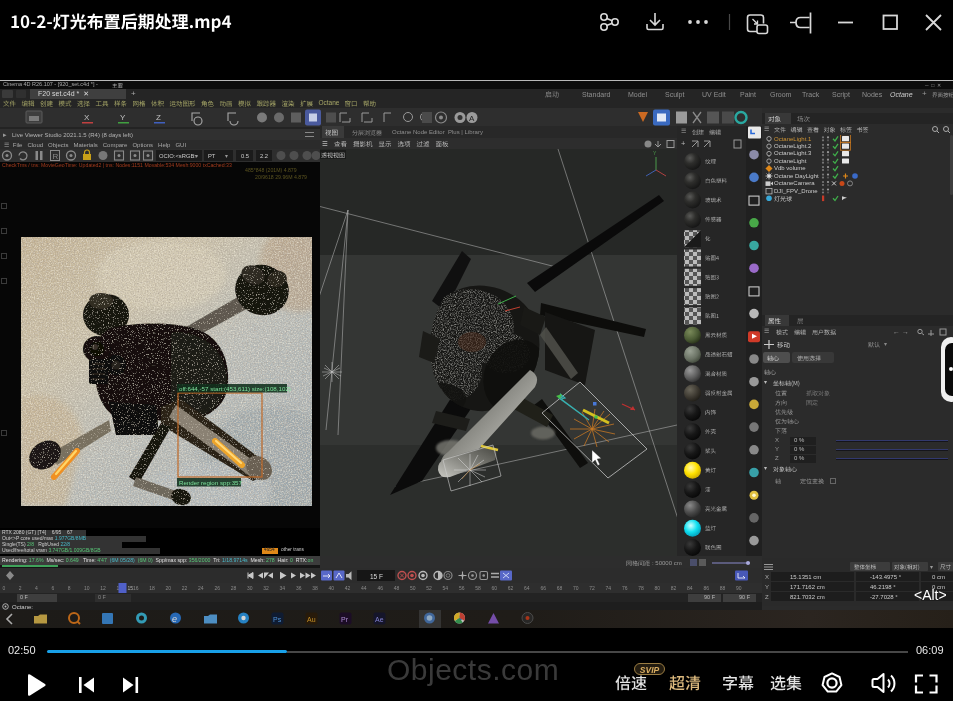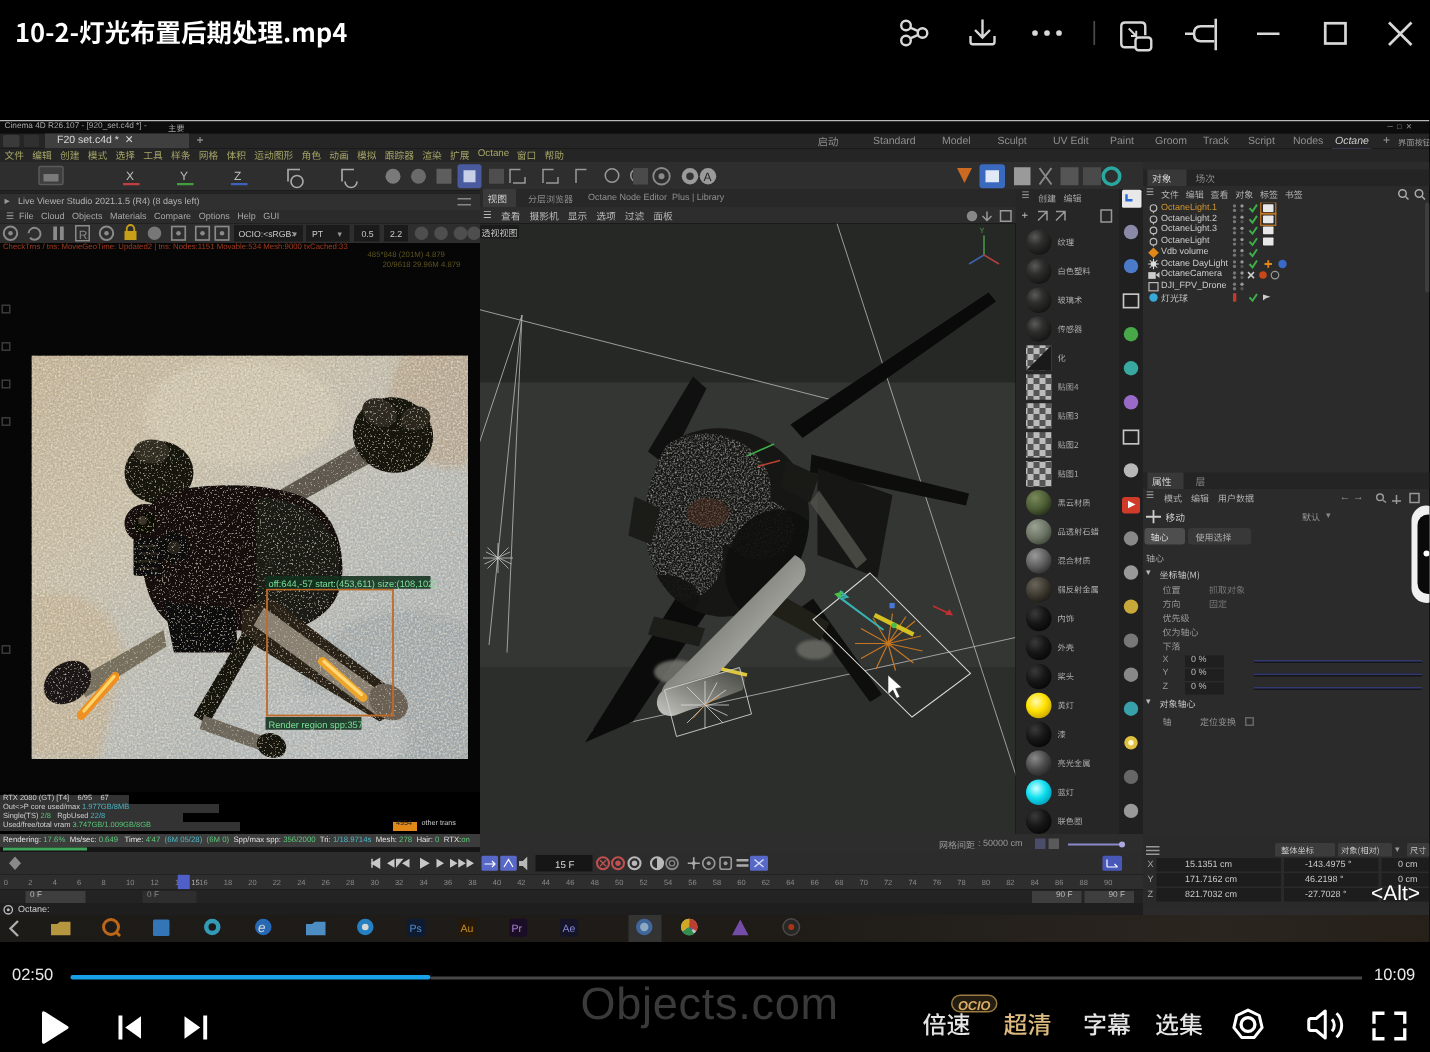--- a/index.html
+++ b/index.html
@@ -30,34 +30,34 @@
     </g>
 <g>
       <path d="M790 22.5 H796 M809.5 17.5 h-9 q-4.5 0 -4.5 5 q0 5 4.5 5 h9" stroke-width="1.7"></path>
       <path d="M810.5 12.5 v21" stroke-width="1.7"></path>
     </g>
 <line x1="838" y1="22.5" x2="853" y2="22.5" stroke-width="1.8"></line>
 <rect x="883.5" y="15.5" width="13.5" height="13.5" stroke-width="1.8"></rect>
 <path d="M926 15 l15 15 M941 15 l-15 15" stroke-width="1.8"></path>
 </svg>
 <div style="position:absolute;left:8px;top:645px;font-size:11px;line-height:1;color:#e8e8e8;white-space:nowrap;">02:50</div>
-<div style="position:absolute;left:916px;top:645px;font-size:11px;line-height:1;color:#e8e8e8;white-space:nowrap;">10:09</div>
+<div style="position:absolute;left:916px;top:645px;font-size:11px;line-height:1;color:#e8e8e8;white-space:nowrap;">06:09</div>
 <div style="position:absolute;left:47px;top:650px;width:240px;height:3px;background:#18a0e8;border-radius:2px"></div>
 <div style="position:absolute;left:287px;top:650.5px;width:621px;height:2px;background:#474747"></div>
 <svg style="position:absolute;left:0;top:660" width="500" height="41" fill="#fff">
 <path d="M28 675.5 v19 q0 2 2 1 l15 -9.5 q1.5 -1 0 -2 l-15 -9.5 q-2 -1 -2 1 z" transform="translate(0,-660)"></path>
 <g transform="translate(0,-660)">
 <rect x="79" y="677" width="2.6" height="16"></rect>
       <path d="M94 677.5 v15 l-10.5 -7.5 z"></path>
 <path d="M123 677.5 v15 l10.5 -7.5 z"></path>
       <rect x="135.5" y="677" width="2.6" height="16"></rect>
 </g>
   </svg>
 <div style="position:absolute;left:387px;top:655px;font-size:30px;line-height:1;color:#3a3a3a;white-space:nowrap;letter-spacing:0.5px">Objects.com</div>
-<div style="position:absolute;left:634px;top:663px;width:31px;height:12px;border:1px solid #9a7c42;border-radius:6px;background:#231c10;color:#d9ad62;font-size:8.5px;font-weight:bold;font-style:italic;text-align:center;line-height:12px;font-family:'Liberation Sans',sans-serif">OCIO</div>
+<div style="position:absolute;left:634px;top:663px;width:31px;height:12px;border:1px solid #9a7c42;border-radius:6px;background:#231c10;color:#d9ad62;font-size:8.5px;font-weight:bold;font-style:italic;text-align:center;line-height:12px;font-family:'Liberation Sans',sans-serif">SVIP</div>
 <svg style="position:absolute;left:810;top:665" width="140" height="33" fill="none" stroke="#fff">
 <g transform="translate(-810,-665)">
 <polygon points="832.0,673.4 824.5,677.0 822.6,685.1 827.8,691.6 836.2,691.6 841.4,685.1 839.5,677.0" stroke-width="2" stroke-linejoin="round"></polygon>
       <circle cx="832" cy="683" r="4.6" stroke-width="2.2"></circle>
 <path d="M874 679 h3.5 l6 -5 v18 l-6 -5 h-3.5 q-1.5 0 -1.5 -1.5 v-5 q0 -1.5 1.5 -1.5 z" stroke-width="2" stroke-linejoin="round"></path>
 <path d="M888 679.5 a6 6 0 0 1 0 8 M891 675.5 a11 11 0 0 1 0 16" stroke-width="2"></path>
 <path d="M923 675.5 h-7 v7 M929.5 675.5 h7 v7 M923 692.5 h-7 v-7 M929.5 692.5 h7 v-7" stroke-width="2.2"></path>
 </g>
   </svg>
 <div style="position:absolute;left:0px;top:80px;width:953px;height:1px;background:#b8b8b8"></div>

